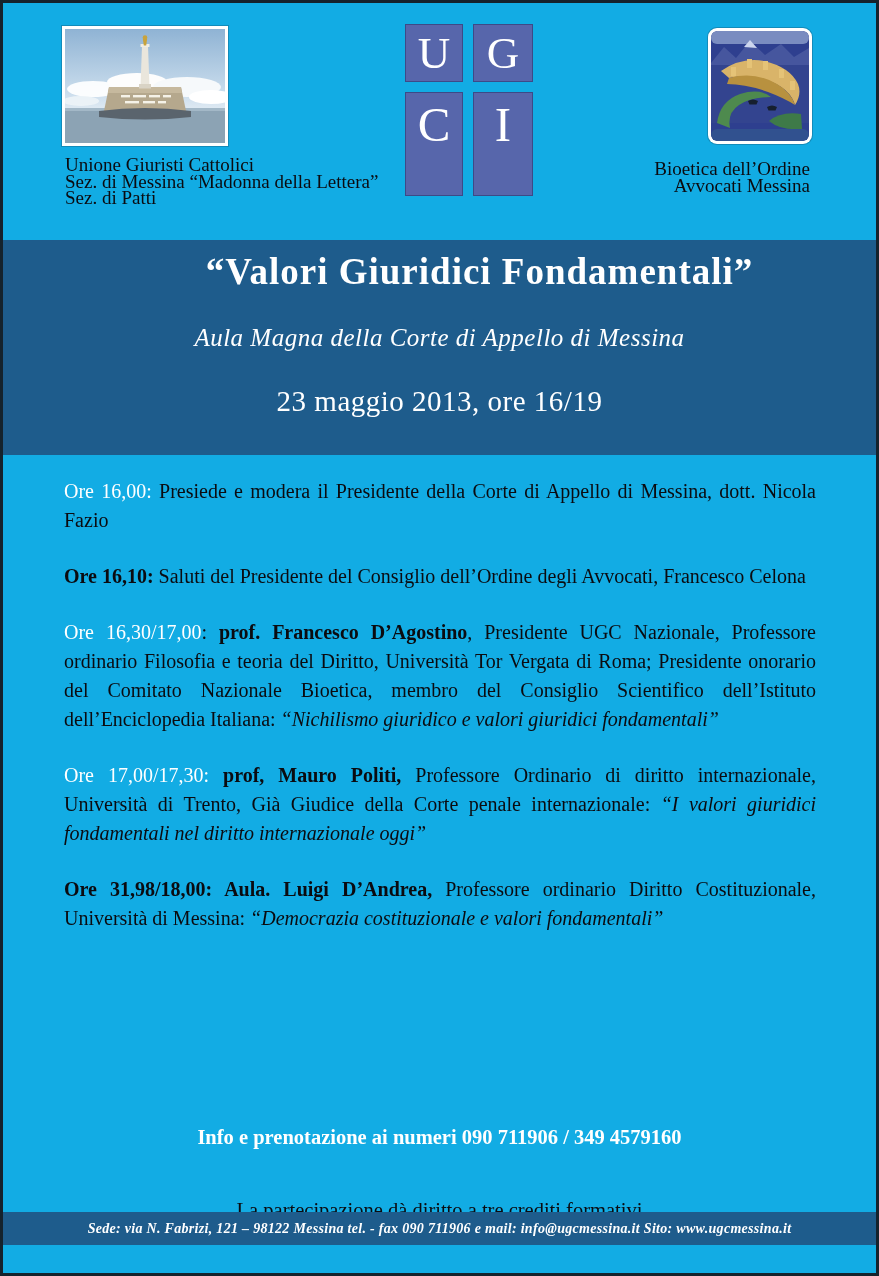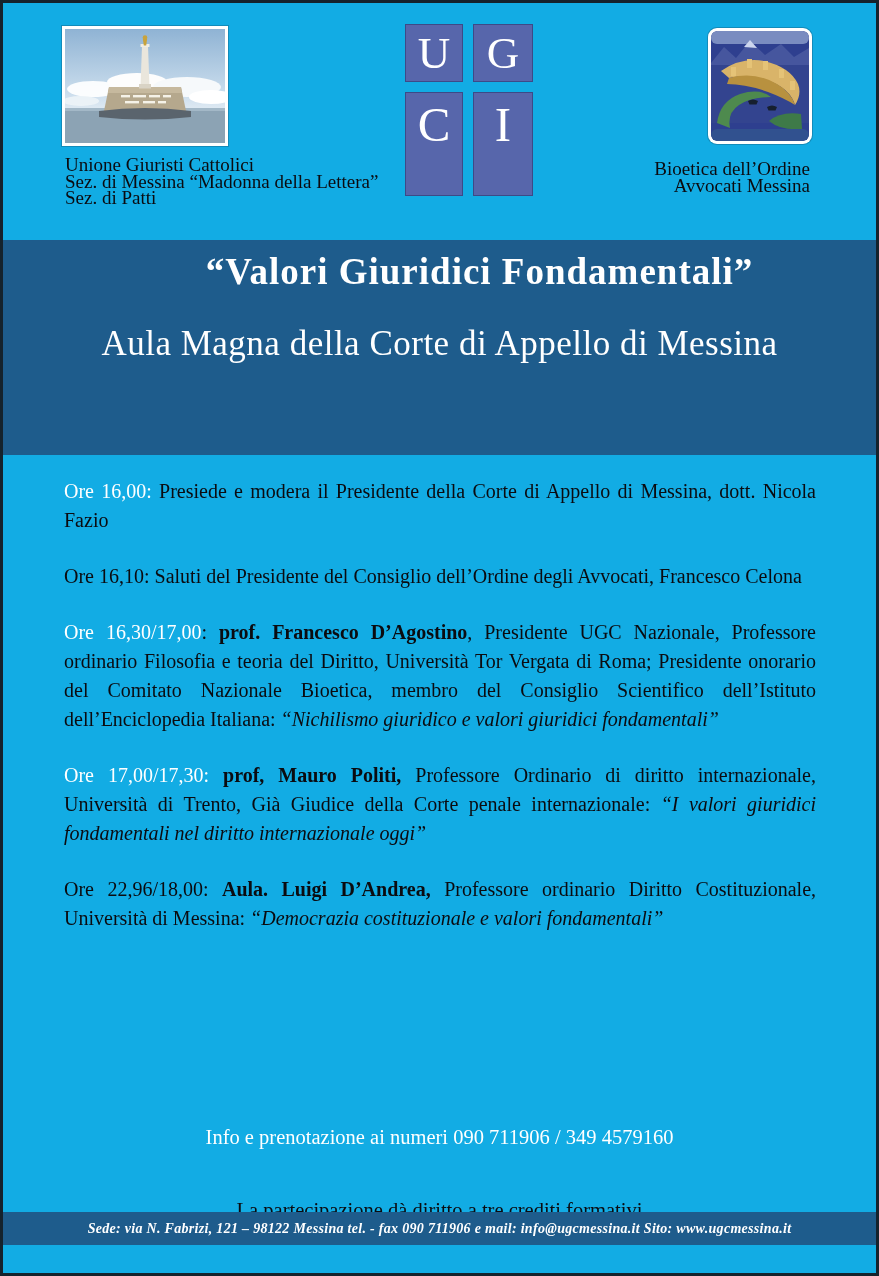--- a/index.html
+++ b/index.html
@@ -34,37 +34,37 @@
         grid-template-columns:58px 60px;grid-template-rows:58px 104px;gap:10px;}
   .logo .box{background:var(--logo);color:#fff;display:flex;justify-content:center;
              box-shadow:inset 0 0 0 1px rgba(30,40,90,.45);}
   .box-top{align-items:center;font-size:45px;}
   .box-tall{align-items:flex-start;font-size:49px;padding-top:4px;}
 
   
   .band{position:absolute;left:0;top:240px;width:100%;height:215px;background:var(--band);color:#fff;}
   .band div{position:absolute;width:100%;text-align:center;}
   .band .title{top:10px;font-weight:bold;font-size:37px;letter-spacing:1px;margin-left:40px;}
-  .band .venue{top:84px;font-size:35px;letter-spacing:.5px;}
+  .band .venue{top:84px;font-size:25px;letter-spacing:.5px;font-style:italic;}
   .band .date{top:145px;font-size:29px;letter-spacing:.5px;}
 
   
   .schedule{position:absolute;left:64px;top:477px;width:752px;
             font-size:20px;line-height:29px;color:var(--ink);text-align:justify;}
   .schedule p{margin:0 0 27px 0;}
   .seg-time-white{color:#fff;}
-  .seg-time-dark{color:var(--ink);}
+  .seg-time-dark{color:var(--ink);font-weight:bold;}
   .seg-bold{font-weight:bold;}
   .seg-normal{}
   .seg-italic{font-style:italic;}
 
   
   .info{position:absolute;top:1122px;width:100%;text-align:center;
         font-size:20.5px;line-height:31.5px;}
-  .info .line1{color:#fff;}
+  .info .line1{color:#fff;font-weight:bold;}
   .info .line2{color:var(--ink);margin-top:41px;}
   .footer-bar{position:absolute;top:1212px;width:100%;height:33px;background:var(--band);}
   .footer-bar span{display:block;color:#fff;font-weight:bold;font-style:italic;
         font-size:14px;line-height:33px;text-align:center;letter-spacing:.3px;}
 </style>
 </head>
 <body>
 
 <div class="flyer">
   <div class="frame"></div>
@@ -154,28 +154,29 @@
     </svg>
   </div>
   <div class="caption caption-right">
     <span>Bioetica dell’Ordine</span>
     <span>Avvocati Messina</span>
   </div>
 
   <div class="band">
     <div class="title">“Valori Giuridici Fondamentali”</div>
     <div class="venue">Aula Magna della Corte di Appello di Messina</div>
+    <div class="date">23 maggio 2013, ore 16/19</div>
   </div>
 
   <div class="schedule">
     <p><span class="seg-time-white">Ore 16,00: </span><span class="seg-normal">Presiede e modera il Presidente della Corte di Appello di Messina, dott. Nicola Fazio</span></p>
     <p><span class="seg-time-dark">Ore  16,10: </span><span class="seg-normal">Saluti del Presidente del Consiglio dell’Ordine degli Avvocati, Francesco Celona</span></p>
     <p><span class="seg-time-white">Ore  16,30/17,00</span><span class="seg-normal">: </span><span class="seg-bold">prof. Francesco D’Agostino</span><span class="seg-normal">, Presidente UGC Nazionale, Professore ordinario Filosofia e teoria del Diritto, Università Tor Vergata di Roma; Presidente onorario del Comitato Nazionale Bioetica, membro del Consiglio Scientifico dell’Istituto dell’Enciclopedia Italiana: </span><span class="seg-italic">“Nichilismo giuridico e valori giuridici fondamentali”</span></p>
     <p><span class="seg-time-white">Ore 17,00/17,30: </span><span class="seg-bold">prof, Mauro Politi,</span><span class="seg-normal"> Professore Ordinario di diritto internazionale, Università di Trento, Già Giudice della Corte penale internazionale: </span><span class="seg-italic">“I valori giuridici fondamentali nel diritto internazionale oggi”</span></p>
-    <p><span class="seg-time-dark">Ore 22,96/18,00: </span><span class="seg-bold">Aula. Luigi D’Andrea,</span><span class="seg-normal"> Professore ordinario Diritto Costituzionale, Università di Messina: </span><span class="seg-italic">“Democrazia costituzionale e valori fondamentali”</span></p>
+    <p><span class="seg-time-dark">Ore 31,98/18,00: </span><span class="seg-bold">Aula. Luigi D’Andrea,</span><span class="seg-normal"> Professore ordinario Diritto Costituzionale, Università di Messina: </span><span class="seg-italic">“Democrazia costituzionale e valori fondamentali”</span></p>
   </div>
 
   <div class="info">
     <div class="line1">Info e prenotazione ai numeri 090 711906 / 349 4579160</div>
     <div class="line2">La partecipazione dà diritto a tre crediti formativi</div>
   </div>
 
   <div class="footer-bar">
     <span>Sede: via N. Fabrizi, 121 – 98122 Messina tel. - fax 090 711906 e mail: info@ugcmessina.it Sito: www.ugcmessina.it</span>
   </div>

